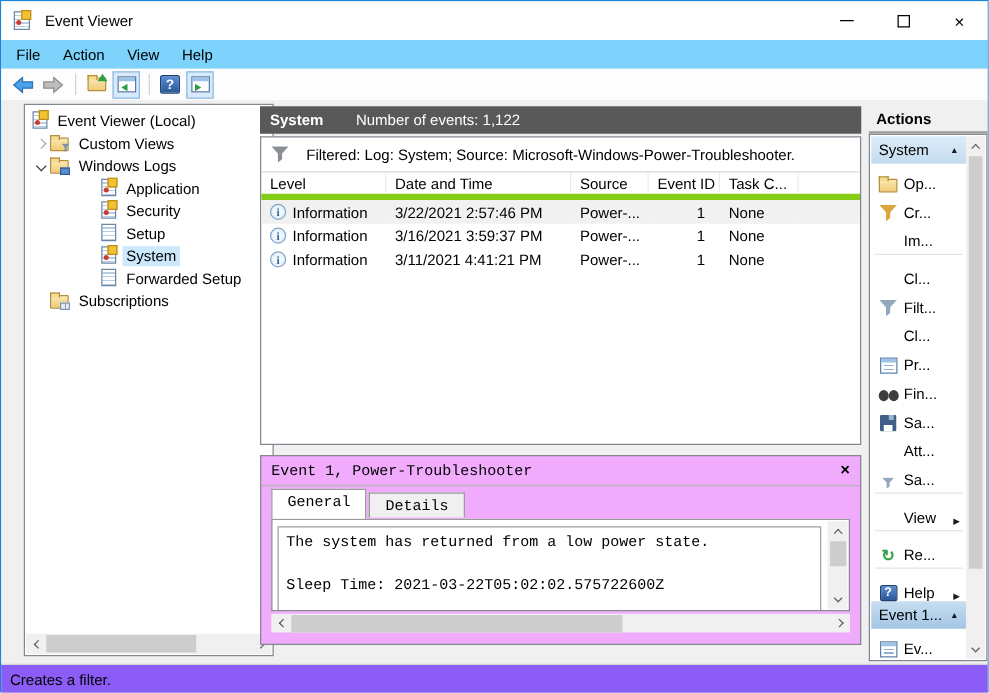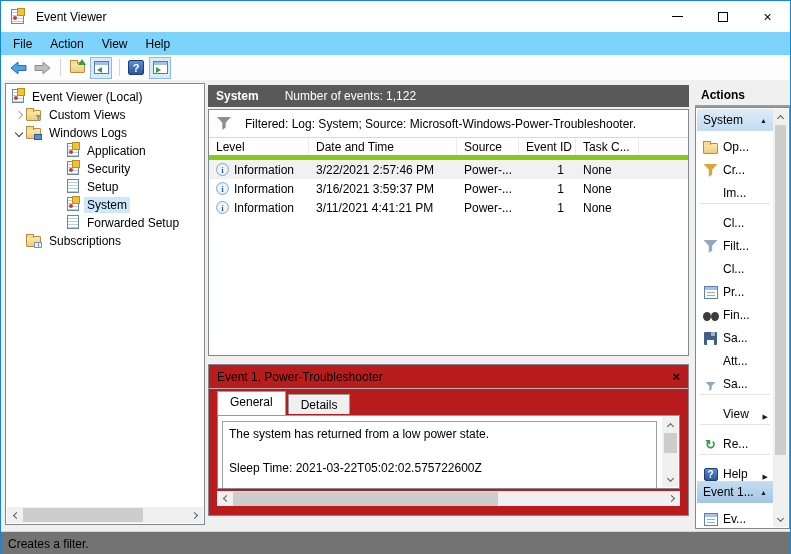--- a/index.html
+++ b/index.html
@@ -49,21 +49,21 @@
                  border-left:4px solid transparent; border-right:4px solid transparent; border-bottom:6px solid #2f9e44; }
   .help-ic { width: 16px; height: 15px; background: linear-gradient(#5a8fd6, #2b5796); border: 1px solid #1e3f74;
              border-radius: 2px; color: #fff; font-weight: bold; font-size: 11px; display: flex;
              align-items: center; justify-content: center; }
   .arrow-svg { display: block; }
 
   
   .content { position: relative; height: 450px; flex: 0 0 auto; background: #f0f0f0; }
 
   
-  .tree-panel { position: absolute; left: 4px; top: 2px; width: 200px; height: 442px; background: #fff;
+  .tree-panel { position: absolute; left: 18px; top: 2px; width: 200px; height: 442px; background: #fff;
                 border: 1px solid #828790; overflow: hidden; }
   .tree-items { padding-top: 4px; }
   .tree-row { height: 18px; display: flex; align-items: center; white-space: nowrap; overflow: hidden; }
   .tree-row.sel .lbl-box { background: #cbe8fc; }
   .lbl-box { padding: 1px 3px; }
   .expander { width: 14px; display: inline-flex; justify-content: center; flex: 0 0 auto; }
   .chev { width: 6px; height: 6px; border-right: 1.5px solid #a6a6a6; border-top: 1.5px solid #a6a6a6;
           transform: rotate(45deg); display: inline-block; }
   .chev.exp { border-color: #3c3c3c; transform: rotate(135deg); }
   .tree-ic { margin-right: 5px; flex: 0 0 auto; position: relative; }
@@ -107,22 +107,22 @@
   .lrow { height: 19px; }
   .lrow .cell { height: 100%; display: flex; align-items: center; padding-left: 7px; white-space: nowrap; overflow: hidden; }
   .lrow.sel .cell { background: #f1f1f1; }
   .cell.num { justify-content: flex-end; padding-right: 12px; }
   .info-ic { width: 13px; height: 13px; border-radius: 50%; background: radial-gradient(#ffffff, #d5e8f8);
              border: 1px solid #87a6c6; color: #2b62a3; font-weight: bold; font-size: 9px;
              display: inline-flex; align-items: center; justify-content: center; margin-right: 5px; flex: 0 0 auto;
              font-family: "Liberation Serif", serif; }
 
   
-  .detail-box { position: absolute; left: 207px; top: 283px; width: 481px; height: 152px; background: #b91c1c;
-                border: 1px solid #828790; }
+  .detail-box { position: absolute; left: 207px; top: 283px; width: 481px; height: 152px; background: #f0abfc;
+                border: 1px solid #828790; font-family: Liberation Mono, monospace; }
   .detail-header { height: 24px; display: flex; align-items: center; padding: 0 8px; border-bottom: 1px solid #b5b5b5; }
   .detail-close { margin-left: auto; font-weight: bold; font-size: 13px; }
   .tabs { display: flex; padding-left: 8px; margin-top: 4px; height: 22px; position: relative; z-index: 2; align-items: center; }
   .tab { padding: 3px 12px 2px; border: 1px solid #9b9b9b; border-bottom: none; background: #f0f0f0; margin-right: 2px; }
   .tab.active { background: #fff; height: 24px; margin-top: -2px; position: relative; z-index: 3; }
   .detail-content { position: relative; margin: 0 8px; height: 74px; background: #fff; border: 1px solid #828790;
                     border-top: 1px solid #9b9b9b; z-index: 1; overflow: hidden; }
   .detail-inner { position: absolute; left: 4px; top: 5px; right: 22px; bottom: -14px; border: 1px solid #a0a0a0;
                   background: #fff; padding: 4px 6px; overflow: hidden; line-height: 17px; }
   .detail-inner .gap { height: 17px; }
@@ -156,21 +156,21 @@
   .binoc::before { left: 0; } .binoc::after { right: 0; }
   .floppy { width: 13px; height: 13px; background: #3f5f86; position: relative; border-radius: 1px; }
   .floppy::before { content:""; position:absolute; left:3px; bottom:0; width:7px; height:5px; background:#fff; }
   .floppy::after { content:""; position:absolute; right:2px; top:0; width:4px; height:4px; background:#9db3cc; }
   .funnel.small { width: 10px; height: 9px; }
   .fsave { position: relative; }
   .refresh-glyph { color: #2f9e44; font-weight: bold; font-size: 13px; line-height: 13px; }
   .help-ic.small { width: 14px; height: 13px; font-size: 10px; }
 
   
-  .statusbar { height: 24px; border-top: 1px solid #d7d7d7; background: #737373; display: flex;
+  .statusbar { height: 24px; border-top: 1px solid #d7d7d7; background: #8b5cf6; display: flex;
                align-items: center; padding-left: 7px; flex: 0 0 auto; margin-top: auto; }
 </style>
 </head>
 <body>
 
 <div class="window">
 
   <div class="titlebar">
     <span class="app-icon"><span class="doc badged"></span></span>
     <span class="title-text">Event Viewer</span>

